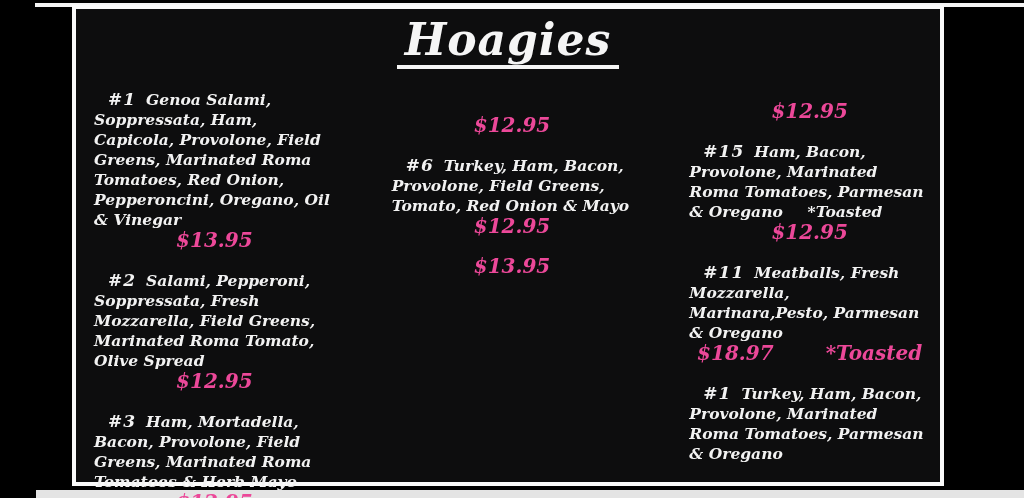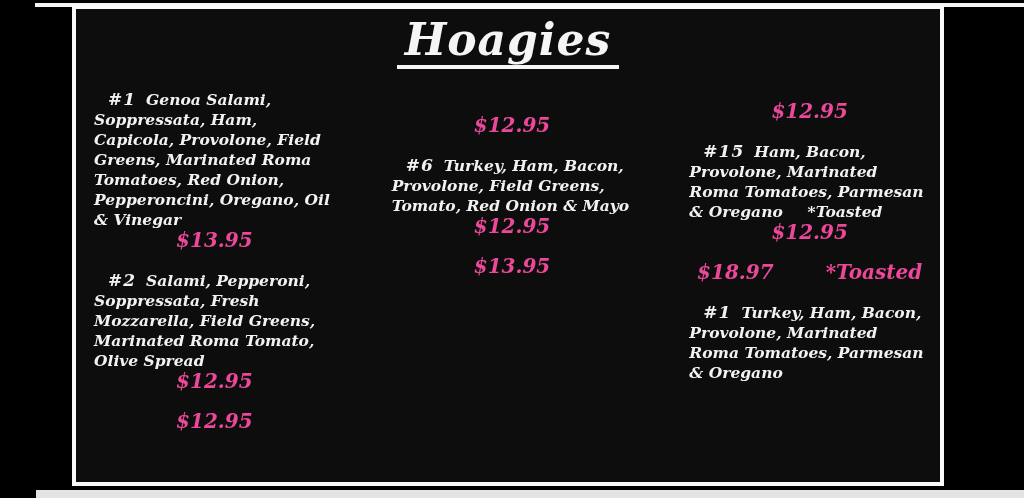--- a/index.html
+++ b/index.html
@@ -96,20 +96,21 @@
       <div class="col col-1">
         <div class="item">
           <div class="desc"><span class="num">#1</span><span>Genoa Salami, Soppressata, Ham, Capicola, Provolone, Field Greens, Marinated Roma Tomatoes, Red Onion, Pepperoncini, Oregano, Oil &amp; Vinegar</span><span class="toasted"></span></div>
           <div class="price-row"><span>$13.95</span><span class="price-note"></span></div>
         </div>
         <div class="item">
           <div class="desc"><span class="num">#2</span><span>Salami, Pepperoni, Soppressata, Fresh Mozzarella, Field Greens, Marinated Roma Tomato, Olive Spread</span><span class="toasted"></span></div>
           <div class="price-row"><span>$12.95</span><span class="price-note"></span></div>
         </div>
         <div class="item">
+          <div class="desc"><span class="num">#3</span><span>Ham, Mortadella, Bacon, Provolone, Field Greens, Marinated Roma Tomatoes &amp; Herb Mayo</span><span class="toasted"></span></div>
           <div class="price-row"><span>$12.95</span><span class="price-note"></span></div>
         </div>
 
       </div>
 
       <div class="col col-2">
         <div class="item">
           <div class="price-row"><span>$12.95</span><span class="price-note"></span></div>
         </div>
         <div class="item">
@@ -124,20 +125,21 @@
 
       <div class="col col-3">
         <div class="item">
           <div class="price-row"><span>$12.95</span><span class="price-note"></span></div>
         </div>
         <div class="item">
           <div class="desc"><span class="num">#15</span><span>Ham, Bacon, Provolone, Marinated Roma Tomatoes, Parmesan &amp; Oregano</span><span class="toasted">*Toasted</span></div>
           <div class="price-row"><span>$12.95</span><span class="price-note"></span></div>
         </div>
         <div class="item">
+          <div class="desc"><span class="num">#11</span><span>Meatballs, Fresh Mozzarella, Marinara,Pesto, Parmesan &amp; Oregano</span><span class="toasted"></span></div>
           <div class="price-row"><span>$18.97</span><span class="price-note">*Toasted</span></div>
         </div>
         <div class="item">
           <div class="desc"><span class="num">#1</span><span>Turkey, Ham, Bacon, Provolone, Marinated Roma Tomatoes, Parmesan &amp; Oregano</span></div>
 
         </div>
       </div>
 
     </div>
 

